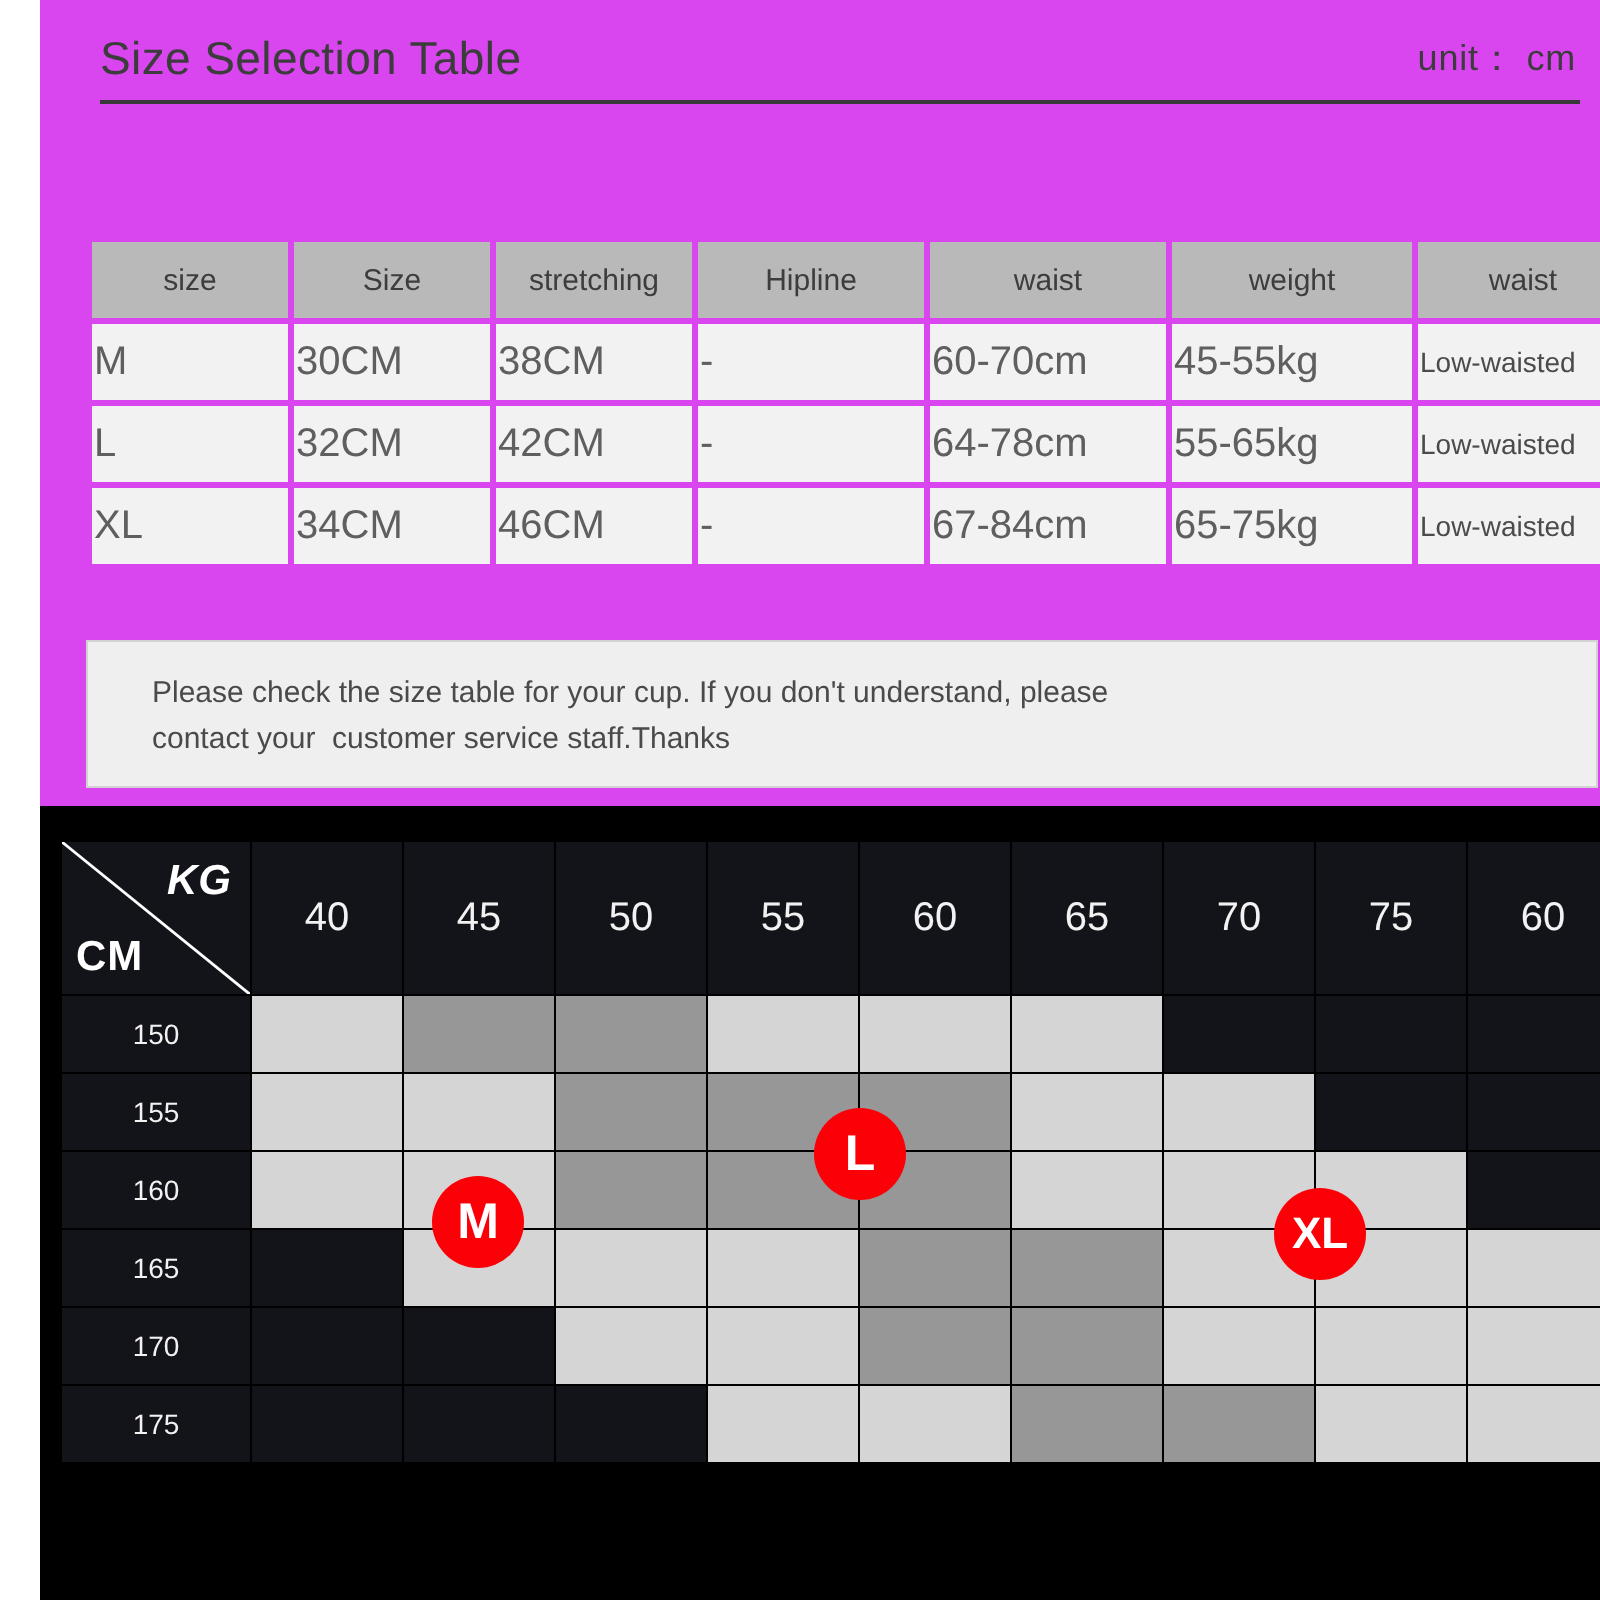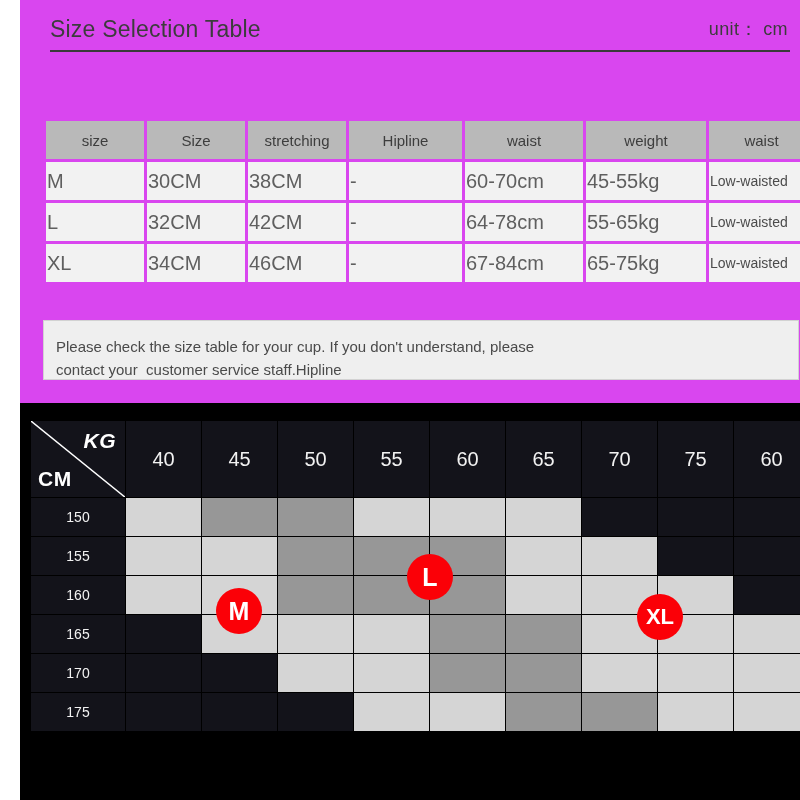--- a/index.html
+++ b/index.html
@@ -45,23 +45,23 @@
   .col-size { width: 98px; }
   .col-paved { width: 98px; }
   .col-stretch { width: 98px; }
   .col-hip { width: 113px; }
   .col-waist1 { width: 118px; }
   .col-weight { width: 120px; }
   .col-waist2 { width: 105px; }
 
   
   .note {
-    position: absolute; left: 23px; top: 320px; width: 756px; height: 60px;
+    position: absolute; left: 23px; top: 320px; width: 756px; height: 74px;
     background: #efefef; border: 1px solid #d2d2d2;
-    padding: 14px 12px;
+    padding: 14px 32px;
     color: #4a4a4a; font-size: 15px; line-height: 1.55;
   }
   .note-line { white-space: pre; }
 
   
   .grid-panel {
     position: absolute; left: 0; top: 403px; width: 800px; height: 397px;
     background: #000000;
   }
   .grid-inner {
@@ -180,21 +180,21 @@
         <td>-</td>
         <td>67-84cm</td>
         <td>65-75kg</td>
         <td class="small">Low-waisted</td>
       </tr>
     </tbody>
   </table>
 
   <div class="note">
     <div class="note-line">Please check the size table for your cup. If you don't understand, please</div>
-    <div class="note-line">contact your  customer service staff.Hipline</div>
+    <div class="note-line">contact your  customer service staff.Thanks</div>
   </div>
 
   <div class="grid-panel">
     <div class="grid-inner">
       <table class="grid-table">
         <thead>
           <tr>
             <th class="corner-cell">
               <svg class="corner-diag" viewBox="0 0 95 77" preserveAspectRatio="none">
                 <line x1="0" y1="0" x2="95" y2="77" stroke="#ffffff" stroke-width="1.4"></line>

